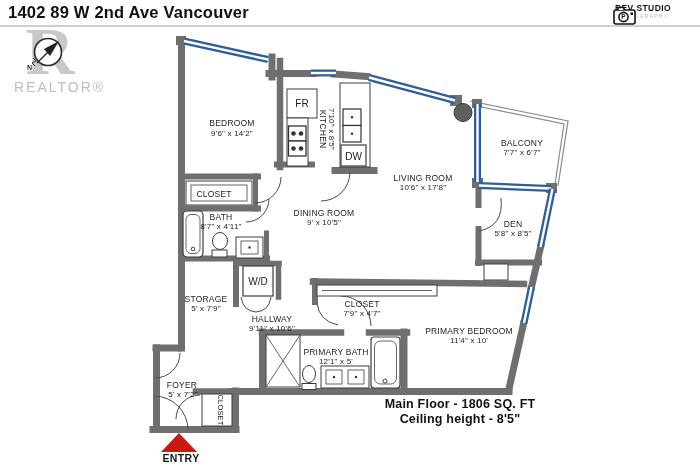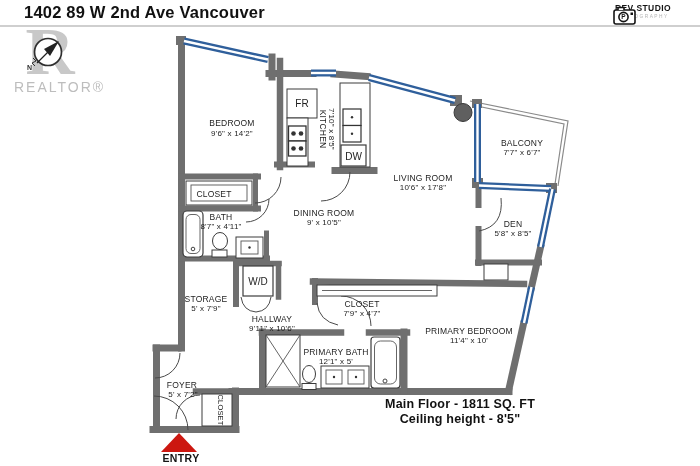--- a/index.html
+++ b/index.html
@@ -1,18 +1,18 @@
 <!DOCTYPE html>
 <html style="--wall: #6f6f6f; --window: #2f5f9b; --entry: #cc1710; --watermark: #c8c8c8; --rule: #cfcfcf;"><head>
 <meta charset="utf-8">
 <style>
   html,body{margin:0;padding:0;background:#fff;}
   .stage{position:relative;width:700px;height:466px;background:#fff;overflow:hidden;
          font-family:"Liberation Sans",sans-serif;}
-  .hdr-title{position:absolute;left:24px;top:3px;font-size:16.5px;font-weight:bold;color:#111;
+  .hdr-title{position:absolute;left:8px;top:3px;font-size:16.5px;font-weight:bold;color:#111;
              letter-spacing:.2px;white-space:nowrap;}
   .hdr-rule{position:absolute;left:0;top:25px;width:700px;height:2px;background:var(--rule,#cfcfcf);}
   .studio{position:absolute;left:612px;top:4px;display:flex;align-items:flex-start;}
   .studio-txt{margin-left:3px;line-height:1;}
   .studio-name{font-size:8.5px;font-weight:bold;color:#141414;letter-spacing:.4px;white-space:nowrap;}
   .studio-sub{font-size:4.8px;color:#b5b5b5;letter-spacing:1.5px;margin-top:2px;white-space:nowrap;}
   .footer{position:absolute;left:330px;top:397px;width:260px;text-align:center;color:#111;}
   .footer div{font-size:12.5px;font-weight:bold;line-height:15px;letter-spacing:.2px;white-space:nowrap;}
   svg{position:absolute;left:0;top:0;}
   
@@ -240,17 +240,17 @@
       <text class="app" x="258" y="285">W/D</text>
     </g>
 
     <g>
       <polygon points="179,433 161,452 197,452" fill="var(--entry,#cc1710)"></polygon>
       <text class="entry-lbl" x="181" y="462">ENTRY</text>
     </g>
   </svg>
 
   <div class="footer">
-    <div>Main Floor - 1811  SQ. FT</div>
+    <div>Main Floor - 1806  SQ. FT</div>
     <div>Ceiling height - 8'5"</div>
   </div>
 
 </div>
 
 </body></html>

